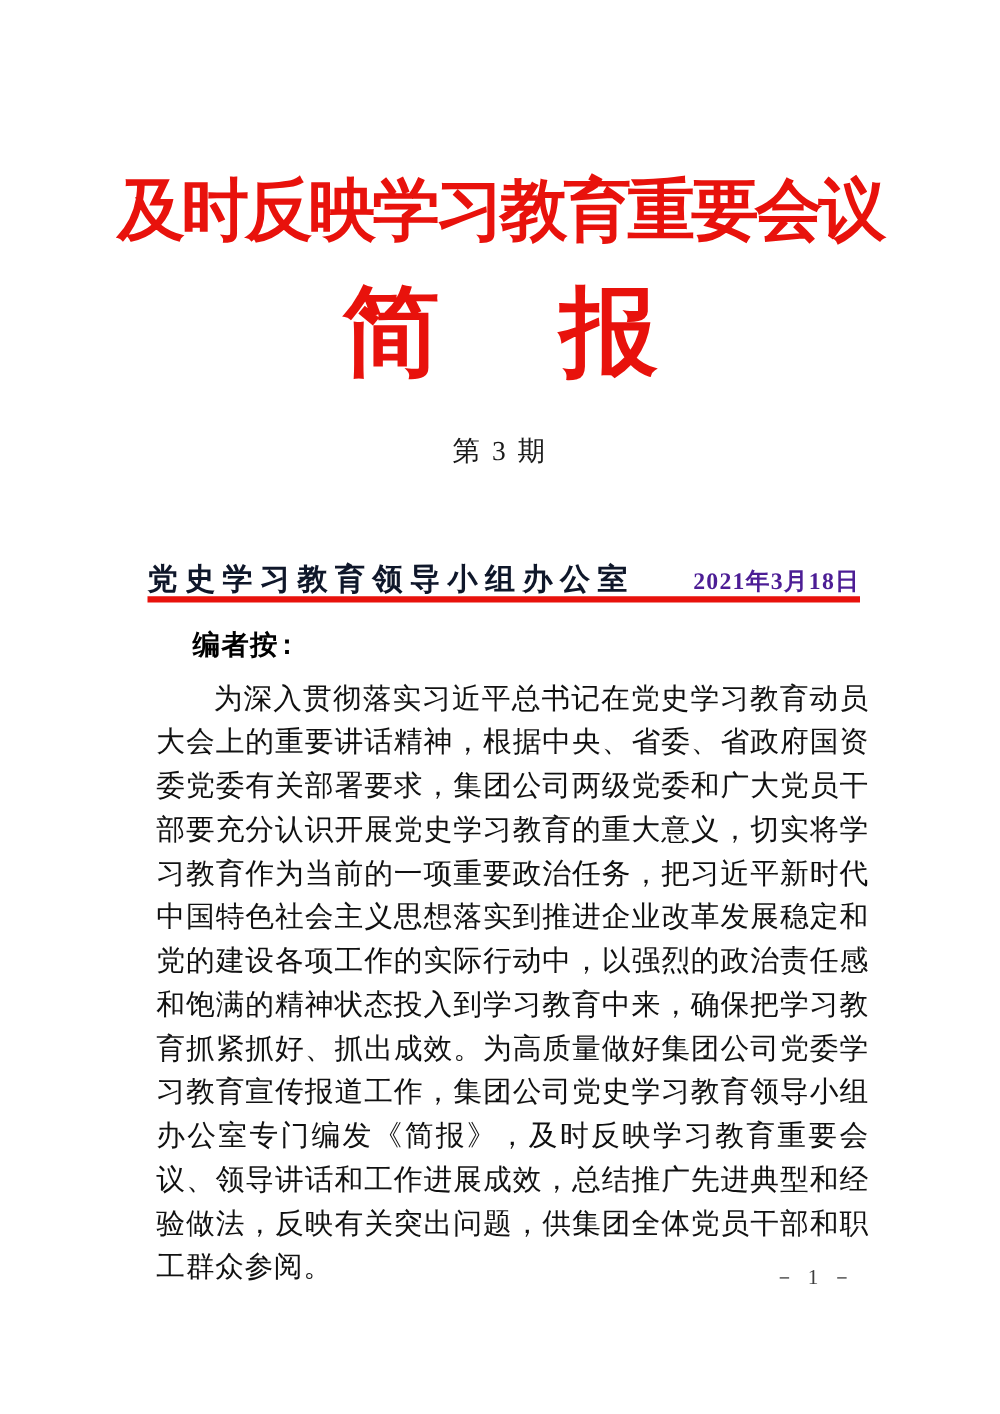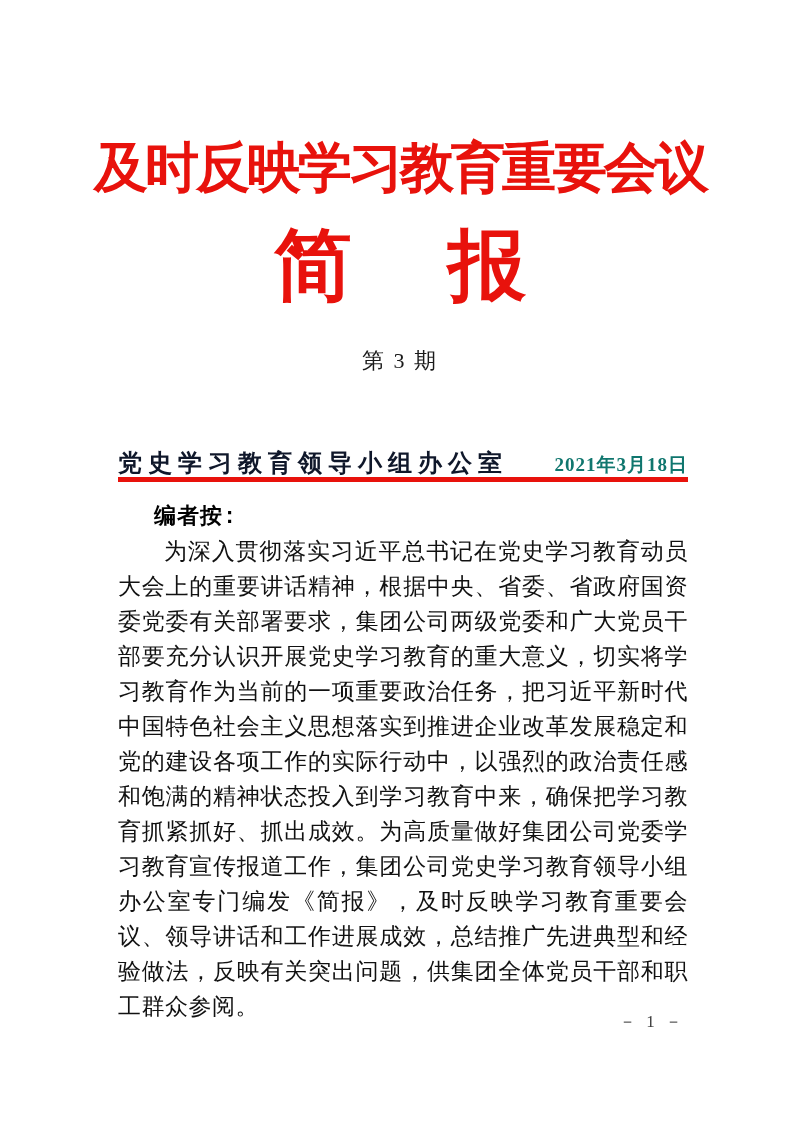--- a/index.html
+++ b/index.html
@@ -86,21 +86,21 @@
     font-weight: 700;
     font-size: 24px;
     letter-spacing: 6px;
     color: #0f172a;
     white-space: nowrap;
   }
   .issue-date {
     font-weight: 700;
     font-size: 19px;
     letter-spacing: 1px;
-    color: #0f766e;
+    color: #4c1d95;
     white-space: nowrap;
   }
 
   .red-divider {
     position: absolute;
     top: 477px;
     left: 118px;
     width: 570px;
     height: 5px;
     background: #e8120c;
@@ -115,21 +115,21 @@
     font-size: 22px;
     color: #000;
     letter-spacing: 1px;
   }
 
   .body-paragraph {
     position: absolute;
     top: 534px;
     left: 118px;
     width: 570px;
-    margin: 0;
+    margin: 7px;
     font-size: 23px;
     line-height: 35px;
     color: #111;
     text-align: justify;
     text-indent: 2em;
     letter-spacing: 0.5px;
   }
 
   .page-number {
     position: absolute;

